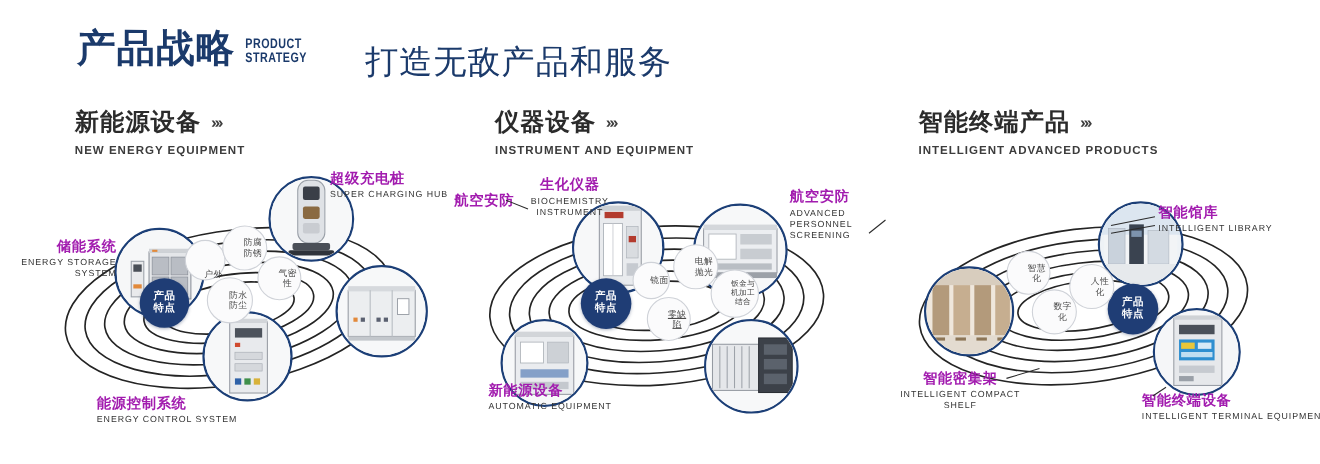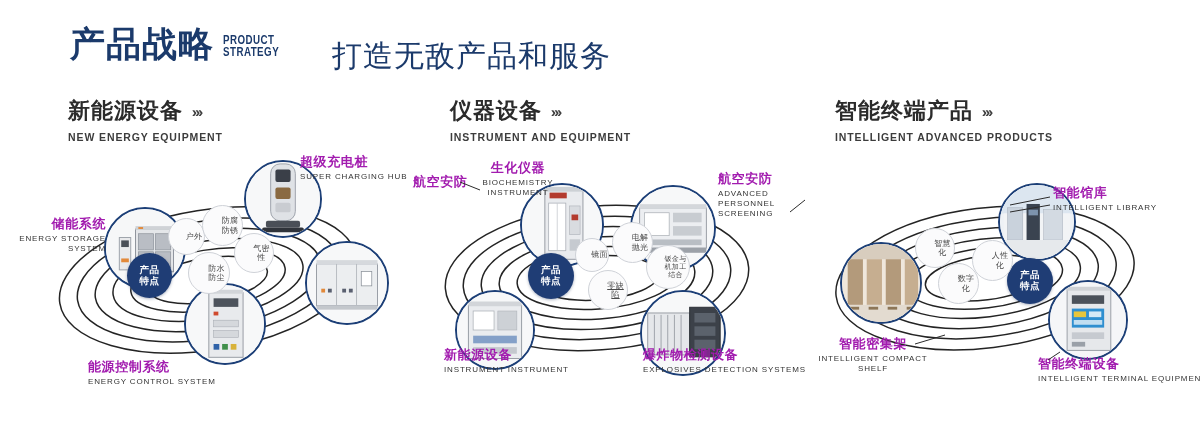--- a/index.html
+++ b/index.html
@@ -202,21 +202,21 @@
         <rect x="29" y="62" width="6" height="6" fill="#2f62a8"></rect>
         <rect x="38" y="62" width="6" height="6" fill="#3f8f4a"></rect>
         <rect x="47" y="62" width="6" height="6" fill="#d8b23a"></rect>
       </svg>
     </div>
 
     <div class="core" style="left:119px;top:103px;width:45px;height:45px;">
       <span>产品</span>
       <span>特点</span>
     </div>
-    <div class="bub" style="left:160px;top:68px;width:37px;height:37px;">
+    <div class="bub" style="left:160px;top:68px;width:37px;height:37px;align-items:flex-end;">
       <span>
           <b>户外</b>
         </span>
     </div>
     <div class="bub" style="left:194px;top:55px;width:41px;height:41px;">
       <span>
         <b>防腐</b>
         <b>防锈</b>
       </span>
     </div>
@@ -349,25 +349,21 @@
   <div class="lbl ctr" style="left:470px;top:161px;width:96px;">
     <div class="cn">生化仪器</div>
     <div class="en" style="white-space:normal;">BIOCHEMISTRY INSTRUMENT</div>
   </div>
   <div class="lbl" style="left:718px;top:172px;width:100px;">
     <div class="cn">航空安防</div>
     <div class="en" style="white-space:normal;">ADVANCED PERSONNEL SCREENING</div>
   </div>
   <div class="lbl" style="left:444px;top:348px;">
     <div class="cn">新能源设备</div>
-    <div class="en">INSTRUMENT INSTRUMENT</div>
-  </div>
-  <div class="lbl" style="left:643px;top:348px;">
-    <div class="cn">爆炸物检测设备</div>
-    <div class="en">EXPLOSIVES DETECTION SYSTEMS</div>
+    <div class="en">AUTOMATIC EQUIPMENT</div>
   </div>
 
   <div class="cluster" id="cluster-3">
     <svg class="rings" viewBox="0 0 400 250">
       <g fill="none" stroke="#242424" stroke-width="1.5">
         <ellipse cx="195" cy="128" rx="150" ry="70" transform="rotate(-7 195 128)"></ellipse>
         <ellipse cx="195" cy="128" rx="132" ry="59" transform="rotate(-7 195 128)"></ellipse>
         <ellipse cx="195" cy="128" rx="114" ry="49" transform="rotate(-7 195 128)"></ellipse>
         <ellipse cx="195" cy="128" rx="96" ry="39" transform="rotate(-7 195 128)"></ellipse>
         <ellipse cx="195" cy="128" rx="78" ry="30" transform="rotate(-7 195 128)"></ellipse>

